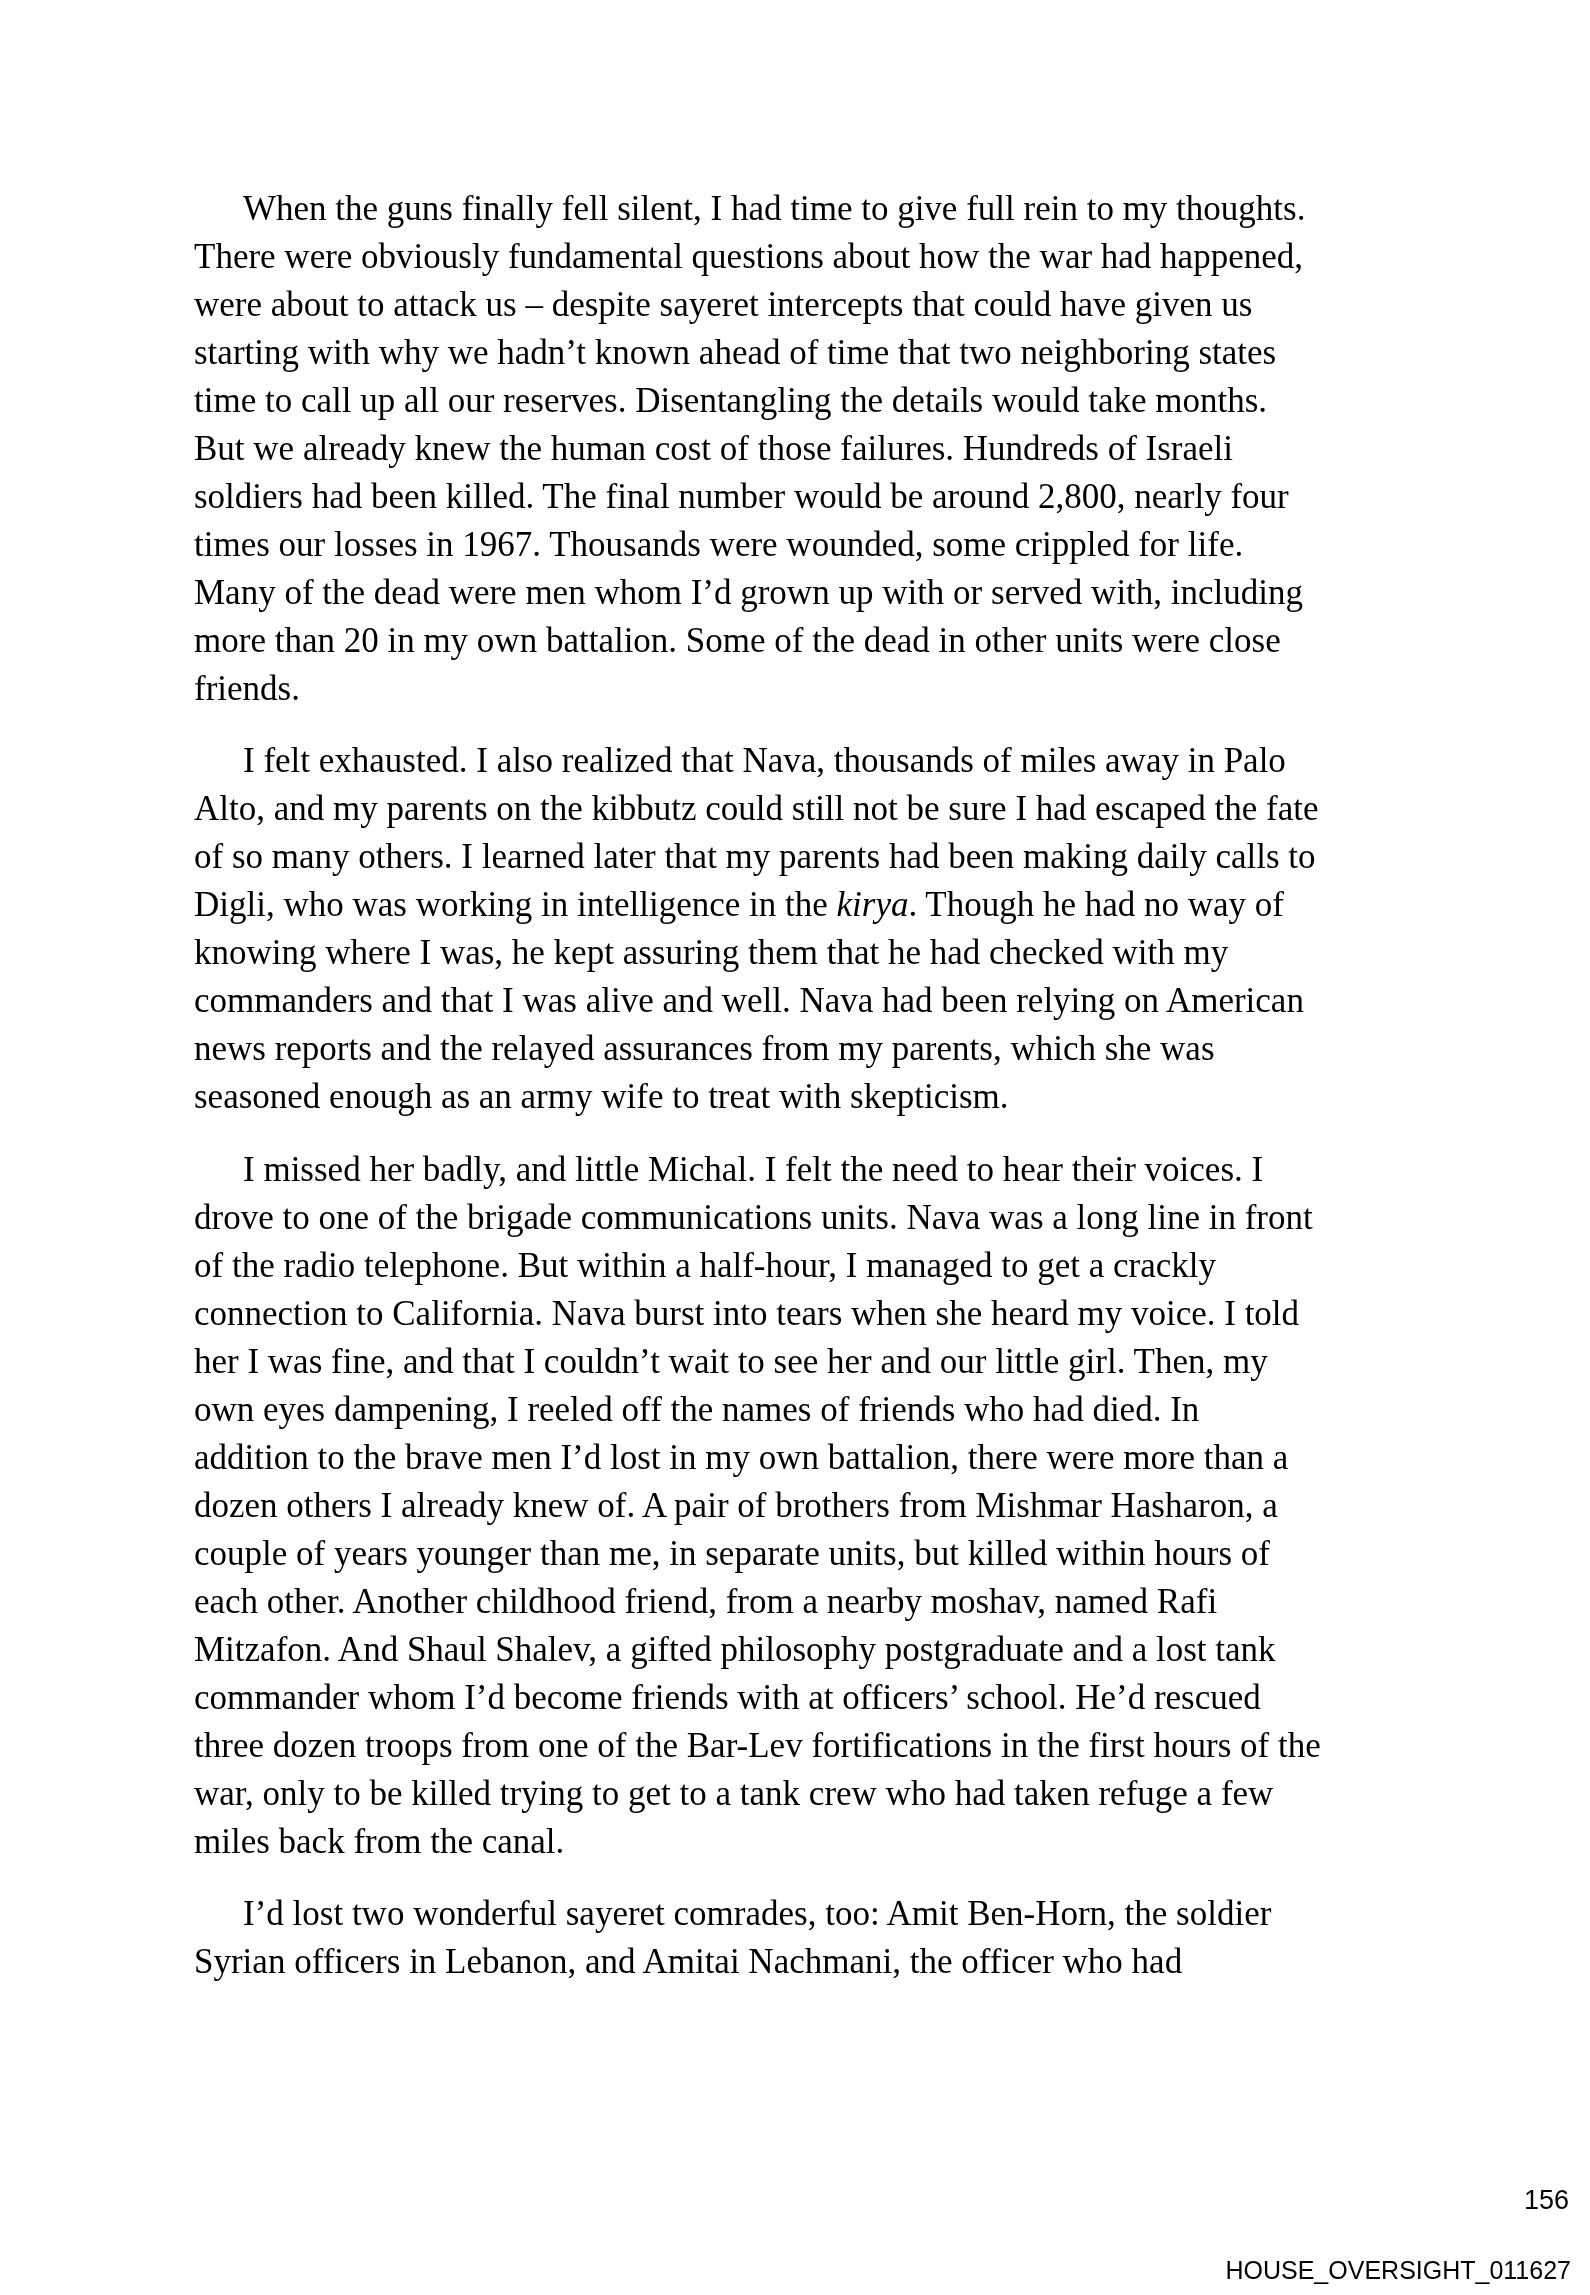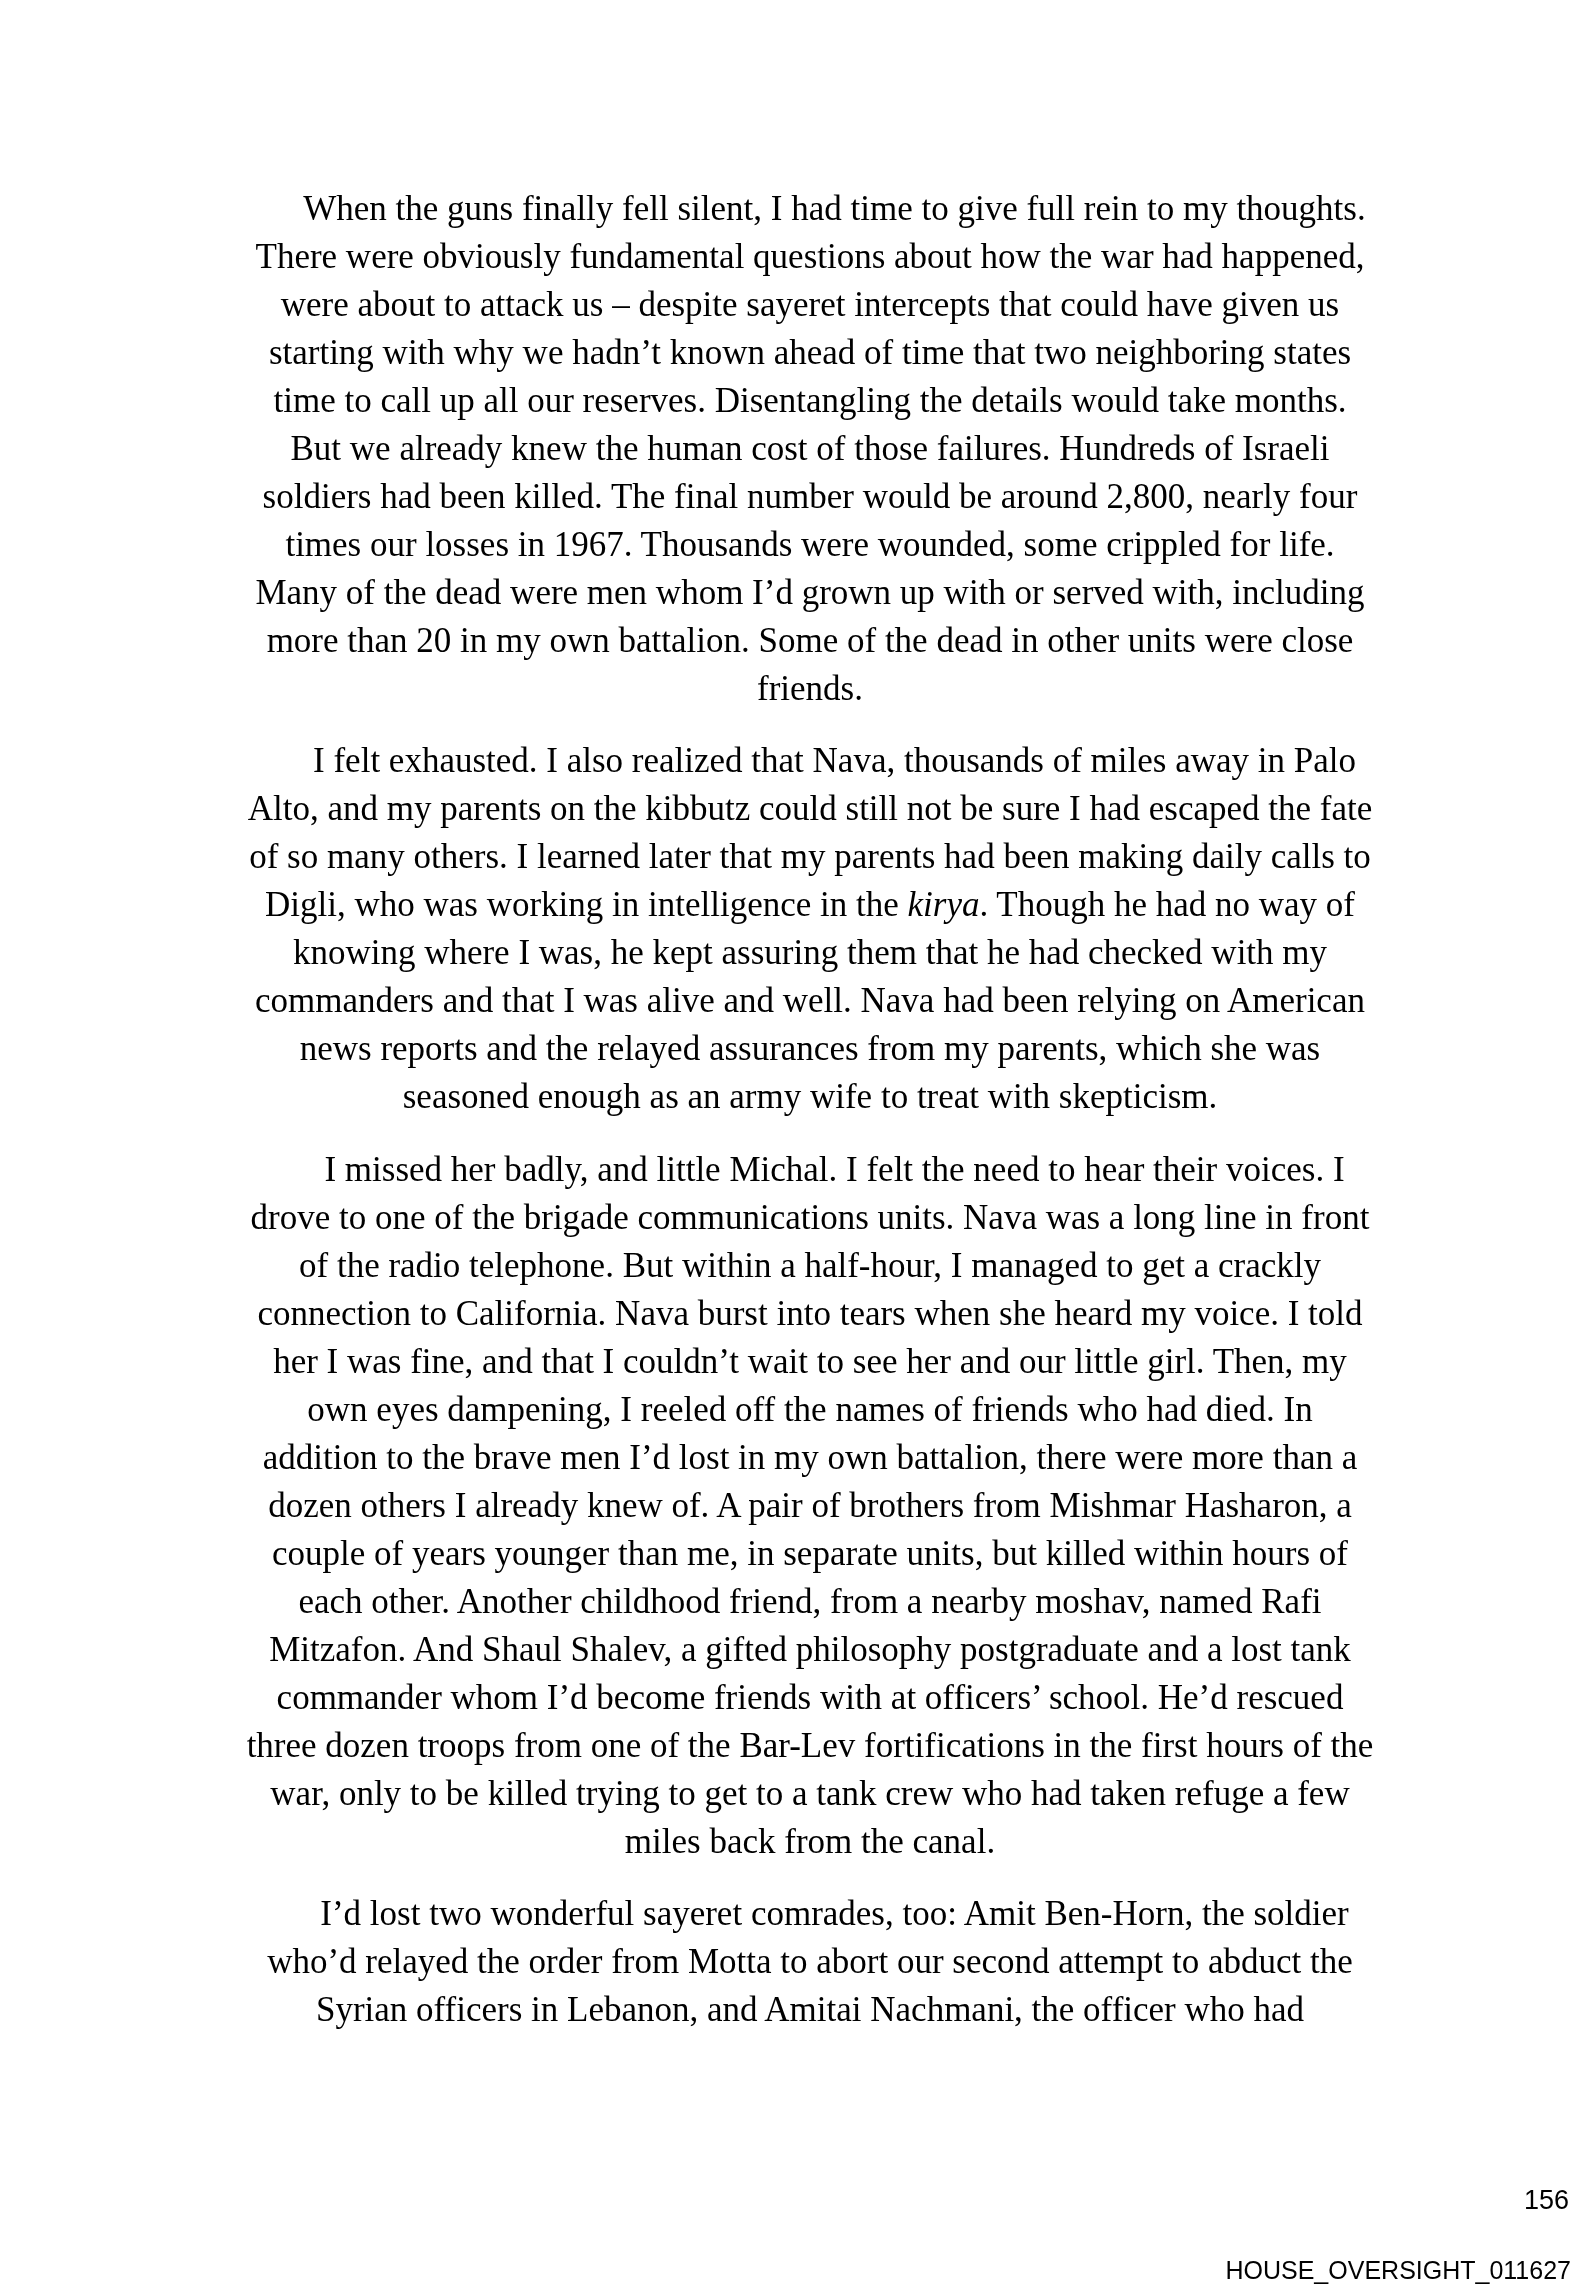--- a/index.html
+++ b/index.html
@@ -20,21 +20,20 @@
     position: absolute;
     left: 194px;
     top: 185px;
     width: 1232px;
   }
   .para {
     margin: 0 0 24.4px 0;
     padding: 0;
     font-size: 35px;
     line-height: 48px;
-    text-align: center;
   }
   .line {
     display: block;
     white-space: nowrap;
   }
   .line.indent {
     padding-left: 49px;
   }
   .line i {
     font-style: italic;
@@ -101,21 +100,20 @@
       <span class="line">each other. Another childhood friend, from a nearby moshav, named Rafi</span>
       <span class="line">Mitzafon. And Shaul Shalev, a gifted philosophy postgraduate and a lost tank</span>
       <span class="line">commander whom I’d become friends with at officers’ school. He’d rescued</span>
       <span class="line">three dozen troops from one of the Bar-Lev fortifications in the first hours of the</span>
       <span class="line">war, only to be killed trying to get to a tank crew who had taken refuge a few</span>
       <span class="line">miles back from the canal.</span>
     </p>
 
     <p class="para">
       <span class="line indent">I’d lost two wonderful sayeret comrades, too: Amit Ben-Horn, the soldier</span>
-      <span class="line">who’d relayed the order from Motta to abort our second attempt to abduct the</span>
       <span class="line">Syrian officers in Lebanon, and Amitai Nachmani, the officer who had</span>
     </p>
 
   </div>
 
   <div class="page-number">156</div>
 
   <div class="stamp">HOUSE_OVERSIGHT_011627</div>
 
 </div>

